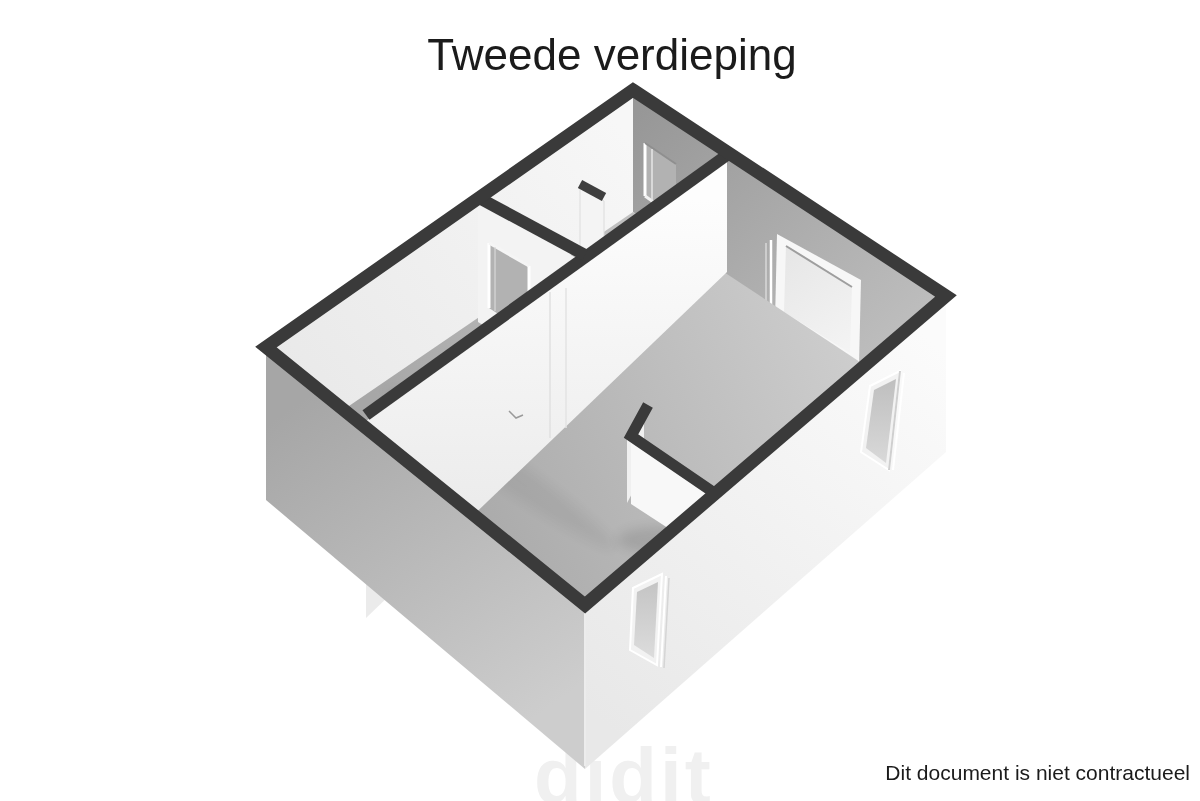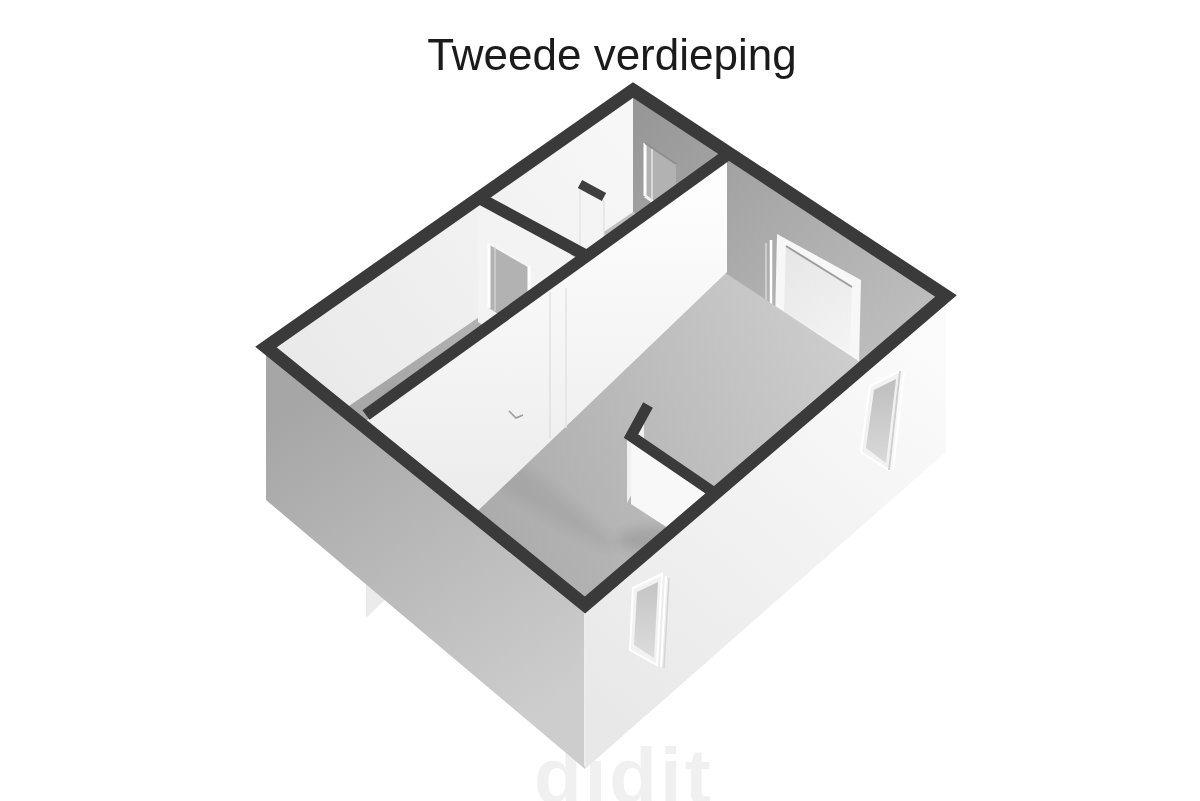--- a/index.html
+++ b/index.html
@@ -149,14 +149,15 @@
     </g>
 
     <polygon points="266,347 585,605 585,769 266,500" fill="url(#gradSW)"></polygon>
     <line x1="585" y1="610" x2="585" y2="766" stroke="#ececec" stroke-width="2"></line>
 
     <polygon points="633,90 946,296 585,605 266,347" fill="none" stroke="#3a3a3a" stroke-width="13" stroke-linejoin="miter"></polygon>
   </svg>
 
   <h1 class="title">Tweede verdieping</h1>
 
+  <div class="disclaimer">Dit document is niet contractueel</div>
 
 </div>
 
 </body></html>

